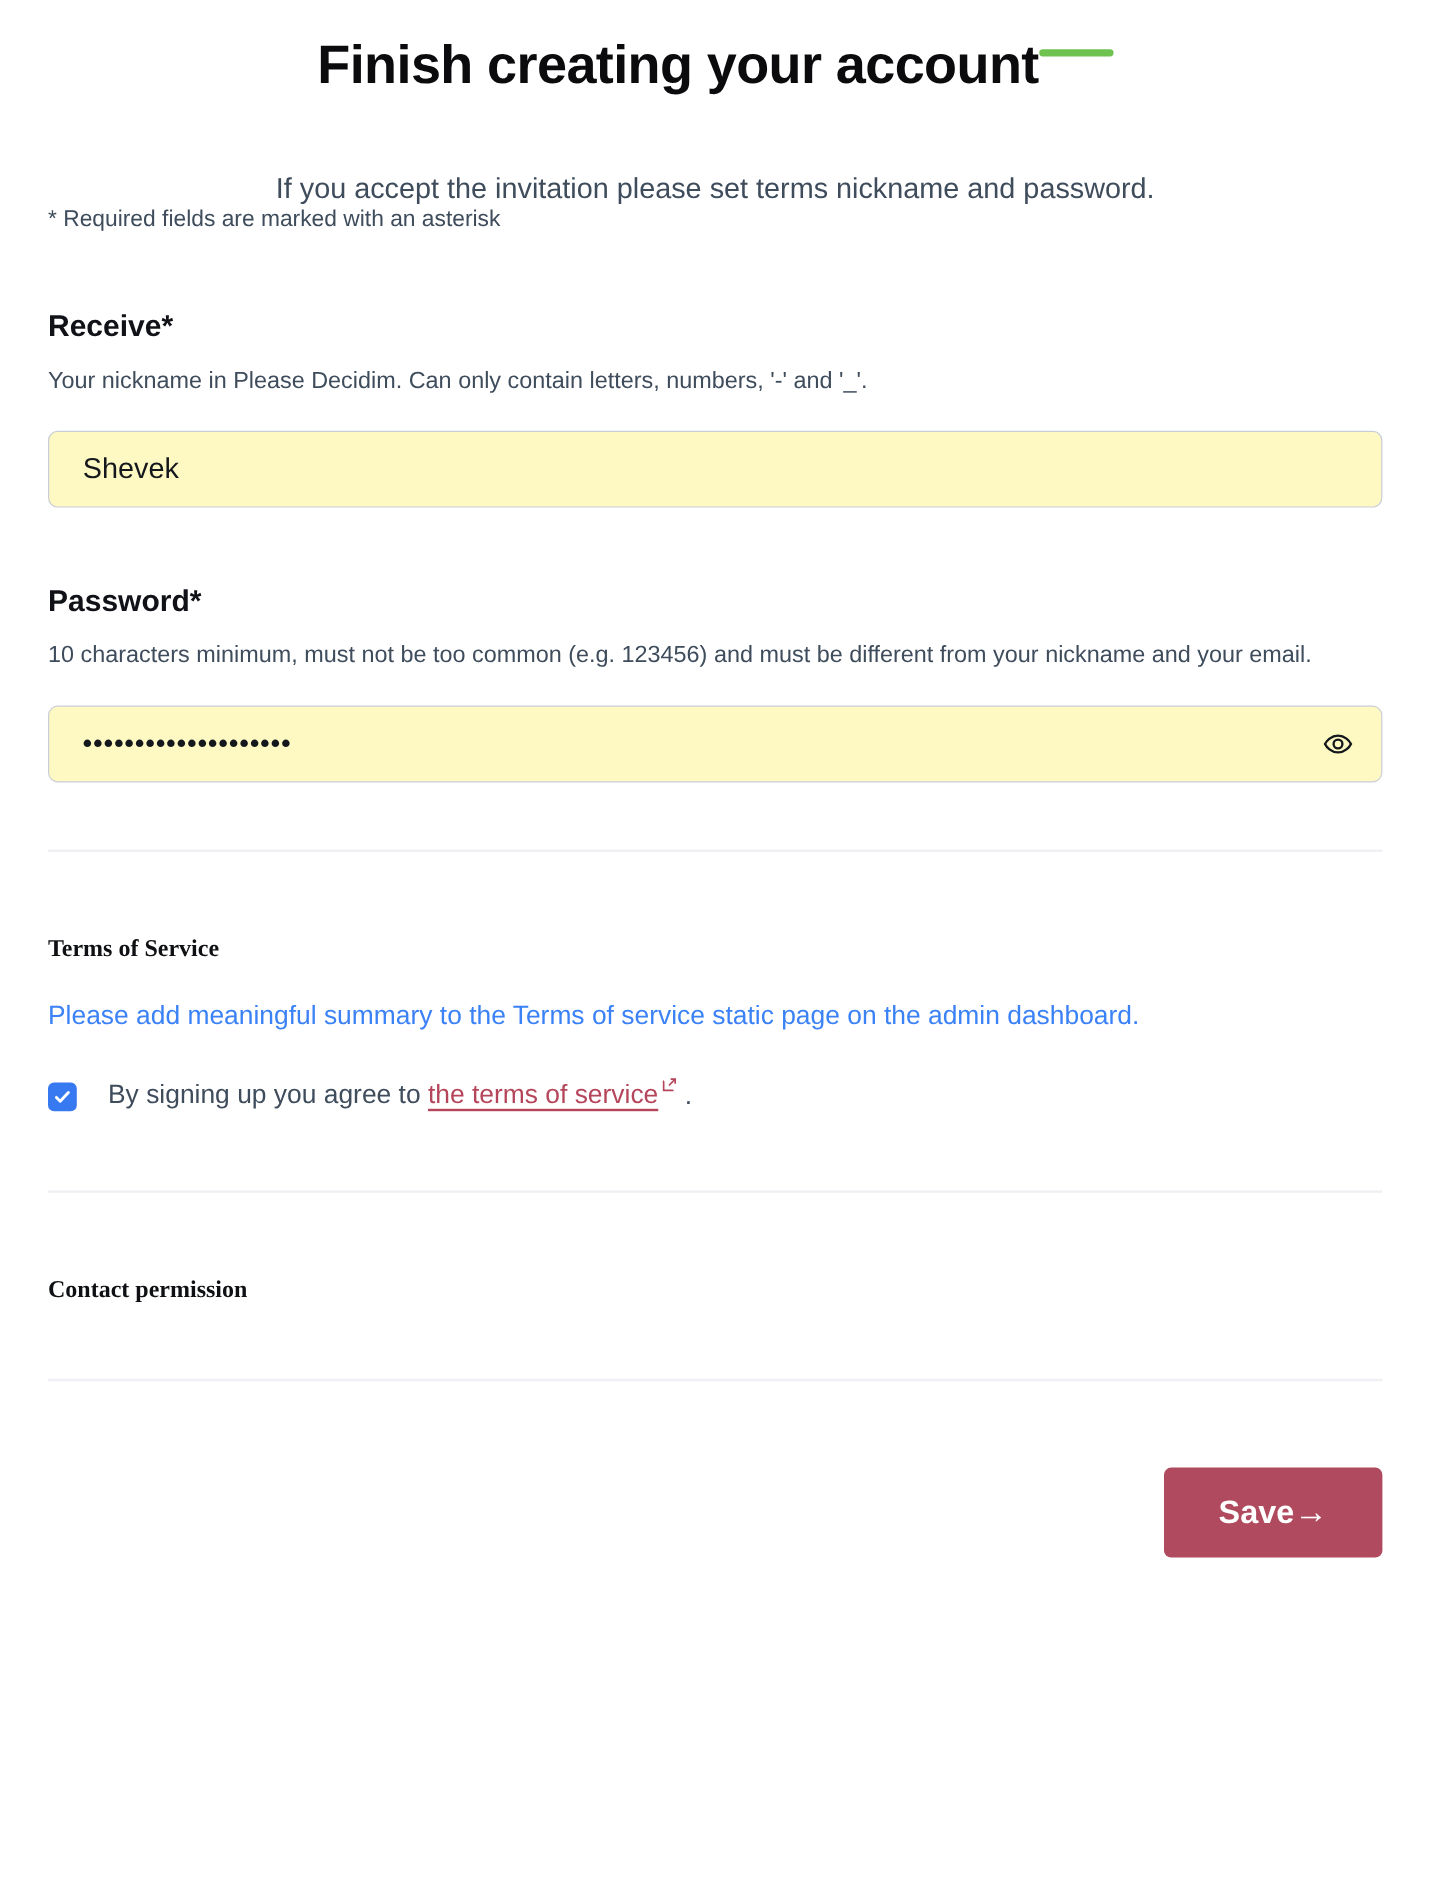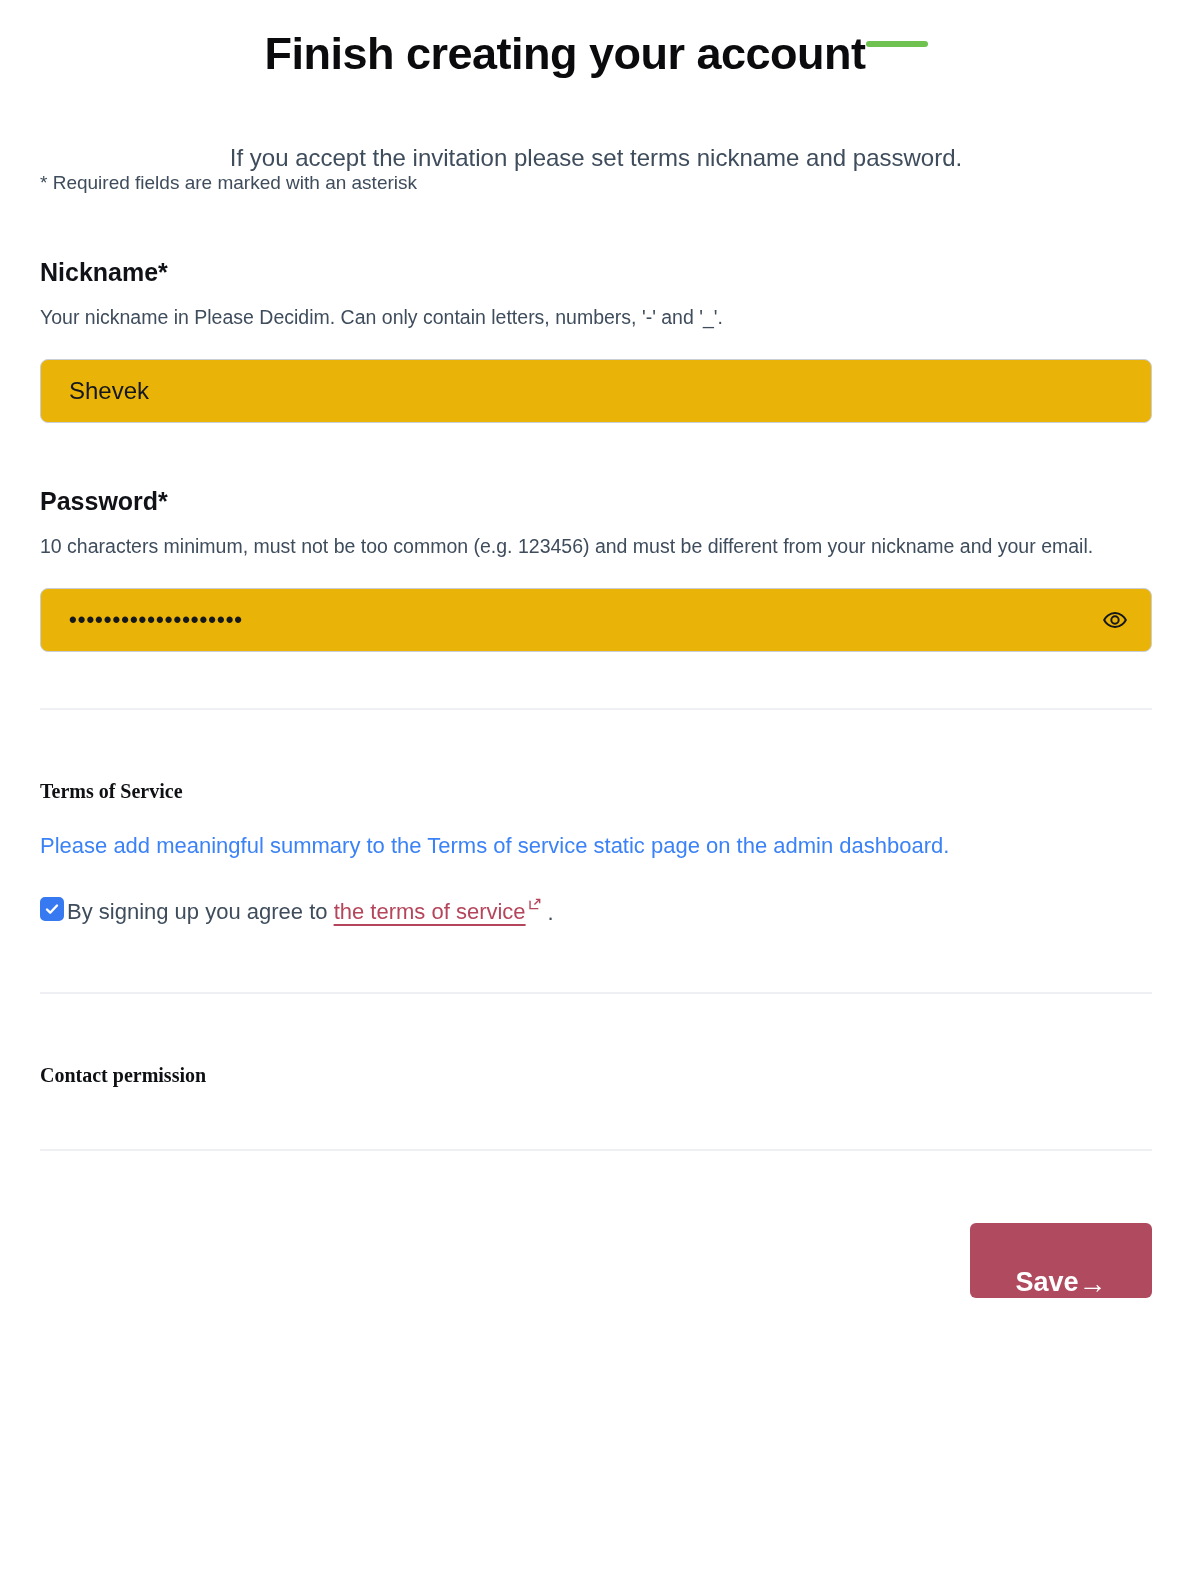--- a/index.html
+++ b/index.html
@@ -56,21 +56,21 @@
     margin-top:17px;
     font-size:19.5px;
     line-height:1.4;
     color:var(--slate);
     max-width:1080px;
   }
   .text-input{
     margin-top:28px;
     width:100%;
     height:64px;
-    background:#eab308;
+    background:#fef9c3;
     border:1px solid #c9ced6;
     border-radius:8px;
     padding:0 28px;
     font-family:"Liberation Sans","DejaVu Sans",sans-serif;
     font-size:24px;
     color:#14181d;
     outline:none;
   }
   .password-wrap{position:relative;margin-top:28px;}
   .password-wrap .text-input{
@@ -101,21 +101,21 @@
     color:#0e1013;
     font-family:Liberation Serif, serif;
   }
   .section-desc{
     margin-top:30px;
     font-size:22px;
     color:#3b82f6;
   }
   .checkbox-row{
     margin-top:32px;
-    display:flex;align-items:center;gap:3px;
+    display:flex;align-items:flex-end;gap:26px;
     font-size:22px;color:var(--slate);
   }
   .checkbox{
     width:24px;height:24px;flex:0 0 auto;
     border:2px solid #9aa1ab;
     border-radius:5px;
     background:#ffffff;
     display:flex;align-items:center;justify-content:center;
     cursor:pointer;
   }
@@ -145,21 +145,21 @@
   .save-button{
     background:var(--button-red);
     color:#ffffff;
     border:none;border-radius:6px;
     padding:0 36px;
     height:75px;
     min-width:182px;
     font-family:"Liberation Sans","DejaVu Sans",sans-serif;
     font-size:27px;
     font-weight:700;
-    display:flex;align-items:flex-end;justify-content:center;
+    display:flex;align-items:center;justify-content:center;
     cursor:pointer;
   }
   .save-arrow{font-weight:400;font-size:28px;line-height:1;}
 </style>
 </head>
 <body>
 
 <div class="container">
 
   <div class="title-wrap">
@@ -167,21 +167,21 @@
       <h1 class="page-title">Finish creating your account</h1>
       <div class="title-underline"></div>
     </div>
   </div>
 
   <p class="subtitle">If you accept the invitation please set terms nickname and password.</p>
 
   <p class="required-note">* Required fields are marked with an asterisk</p>
 
   <div>
-    <div class="field-label">Nickname*</div>
+    <div class="field-label">Receive*</div>
     <div class="field-help">Your nickname in Please Decidim. Can only contain letters, numbers, '-' and '_'.</div>
     <input class="text-input" type="text" value="Shevek" style="">
   </div>
 
   <div>
     <div class="field-label">Password*</div>
     <div class="field-help">10 characters minimum, must not be too common (e.g. 123456) and must be different from your nickname and your email.</div>
     <div class="password-wrap">
       <input class="text-input" type="text" value="••••••••••••••••••••" style="">
       <button class="eye-button">

